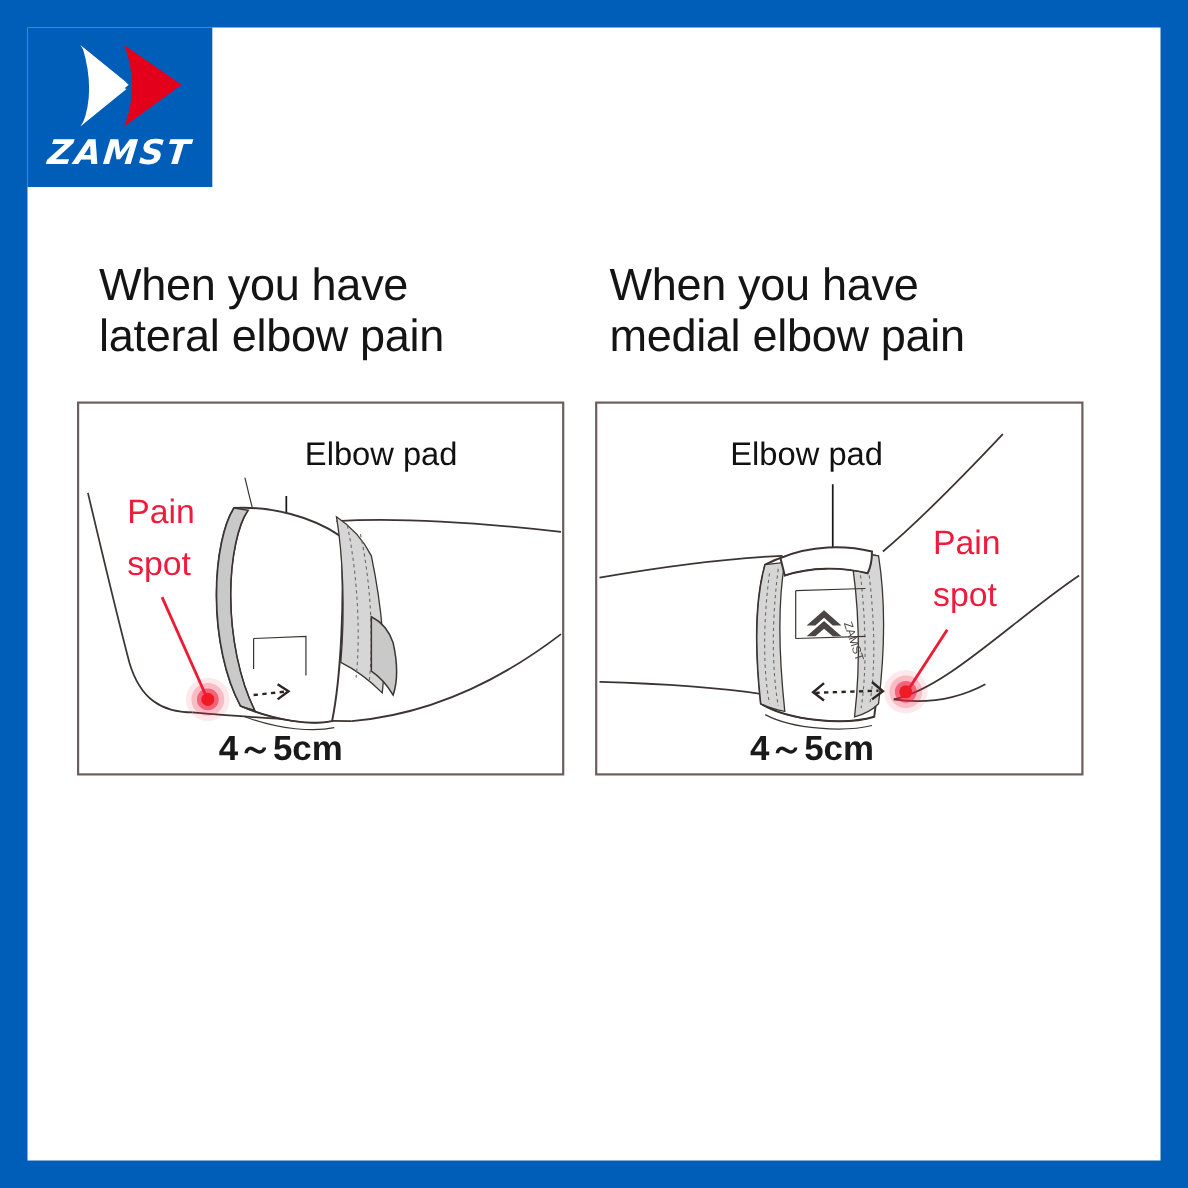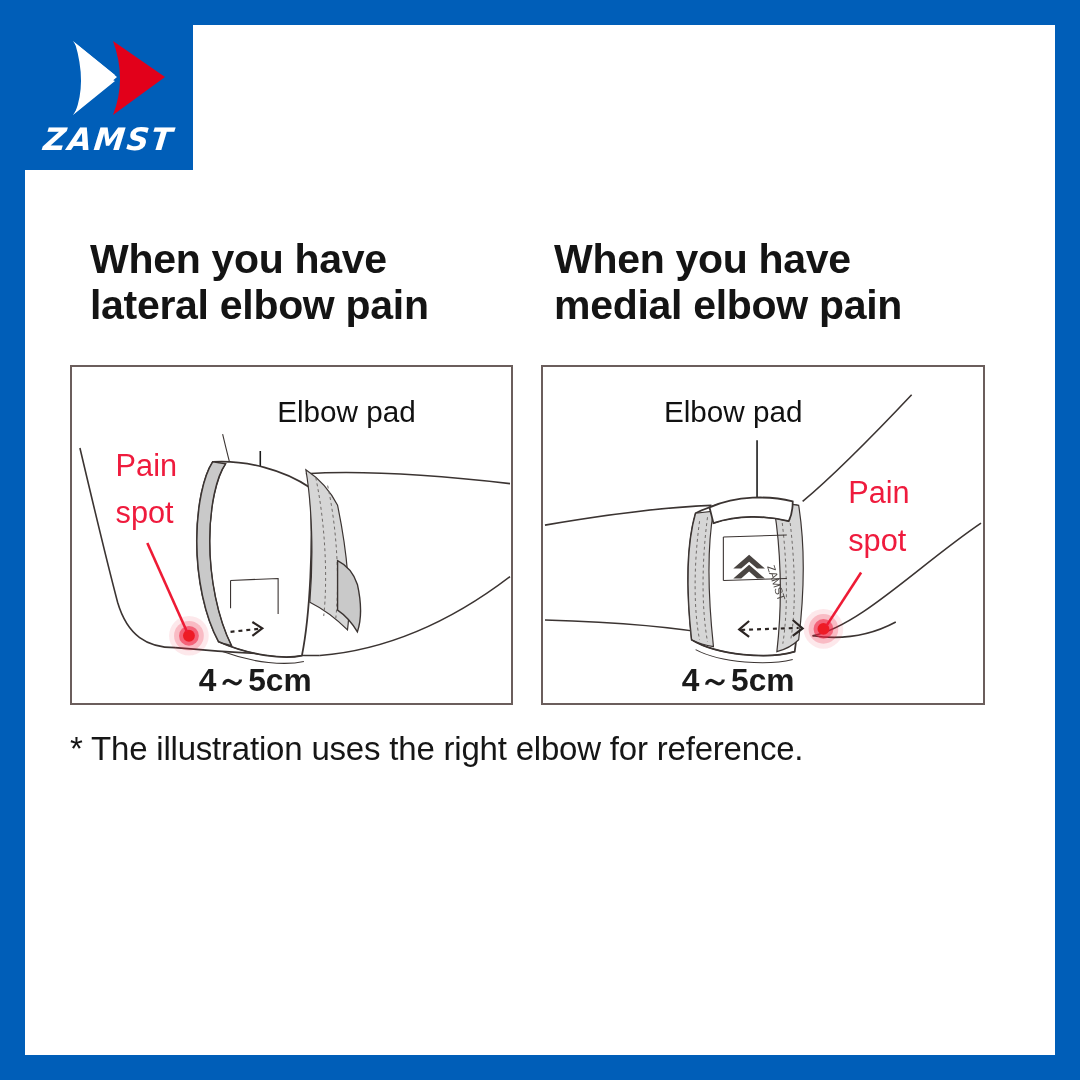--- a/index.html
+++ b/index.html
@@ -63,21 +63,21 @@
     transform: skewX(-6deg);
   }
 
   
   .col-heading {
     position: absolute;
     font-family: "Liberation Sans", sans-serif;
     font-size: 41px;
     line-height: 1.12;
     color: #141414;
-    font-weight: 700;
+    font-weight: 400;
     letter-spacing: -0.3px;
     white-space: pre-line;
   }
   #heading-left  { left: 65px;  top: 212px; width: 440px; }
   #heading-right { left: 529px; top: 212px; width: 450px; }
 
   
   .panel {
     position: absolute;
     top: 340px;
@@ -270,16 +270,15 @@
 
         <text class="lbl lbl-elbowpad" x="122" y="56">Elbow pad</text>
 
         <text class="lbl lbl-pain" x="308" y="138">Pain</text>
         <text class="lbl lbl-pain" x="308" y="186">spot</text>
 
         <text class="lbl lbl-cm" x="140" y="328">4～5cm</text>
       </svg>
     </div>
 
-    <div id="footnote">* The illustration uses the right elbow for reference.</div>
 
   </div>
 </div>
 
 </body></html>

